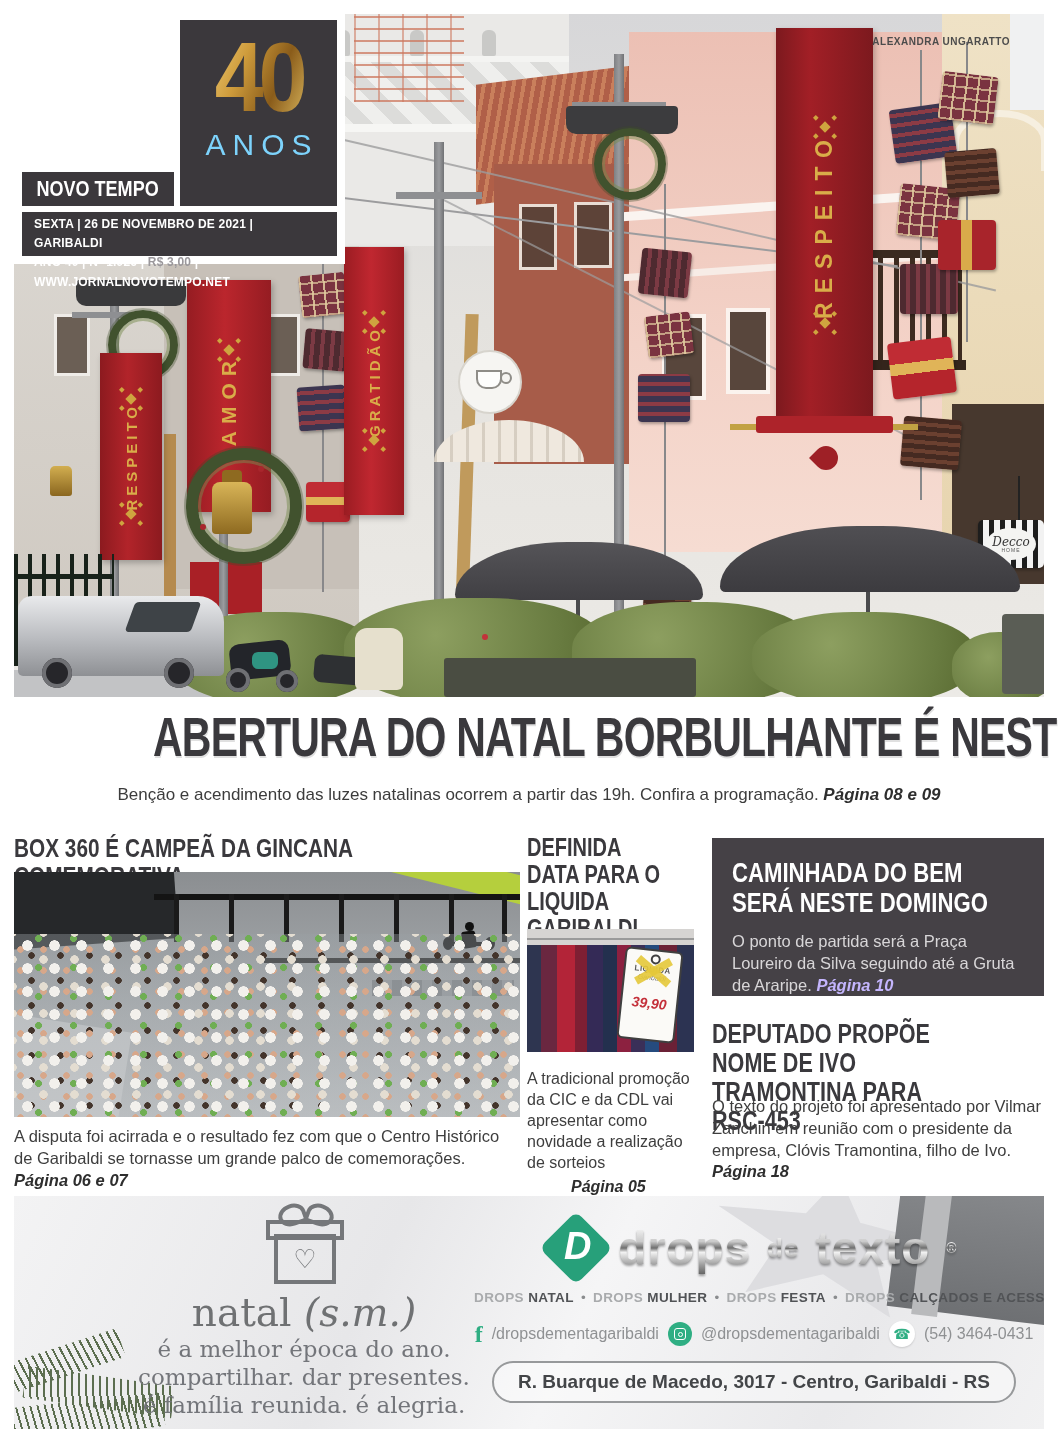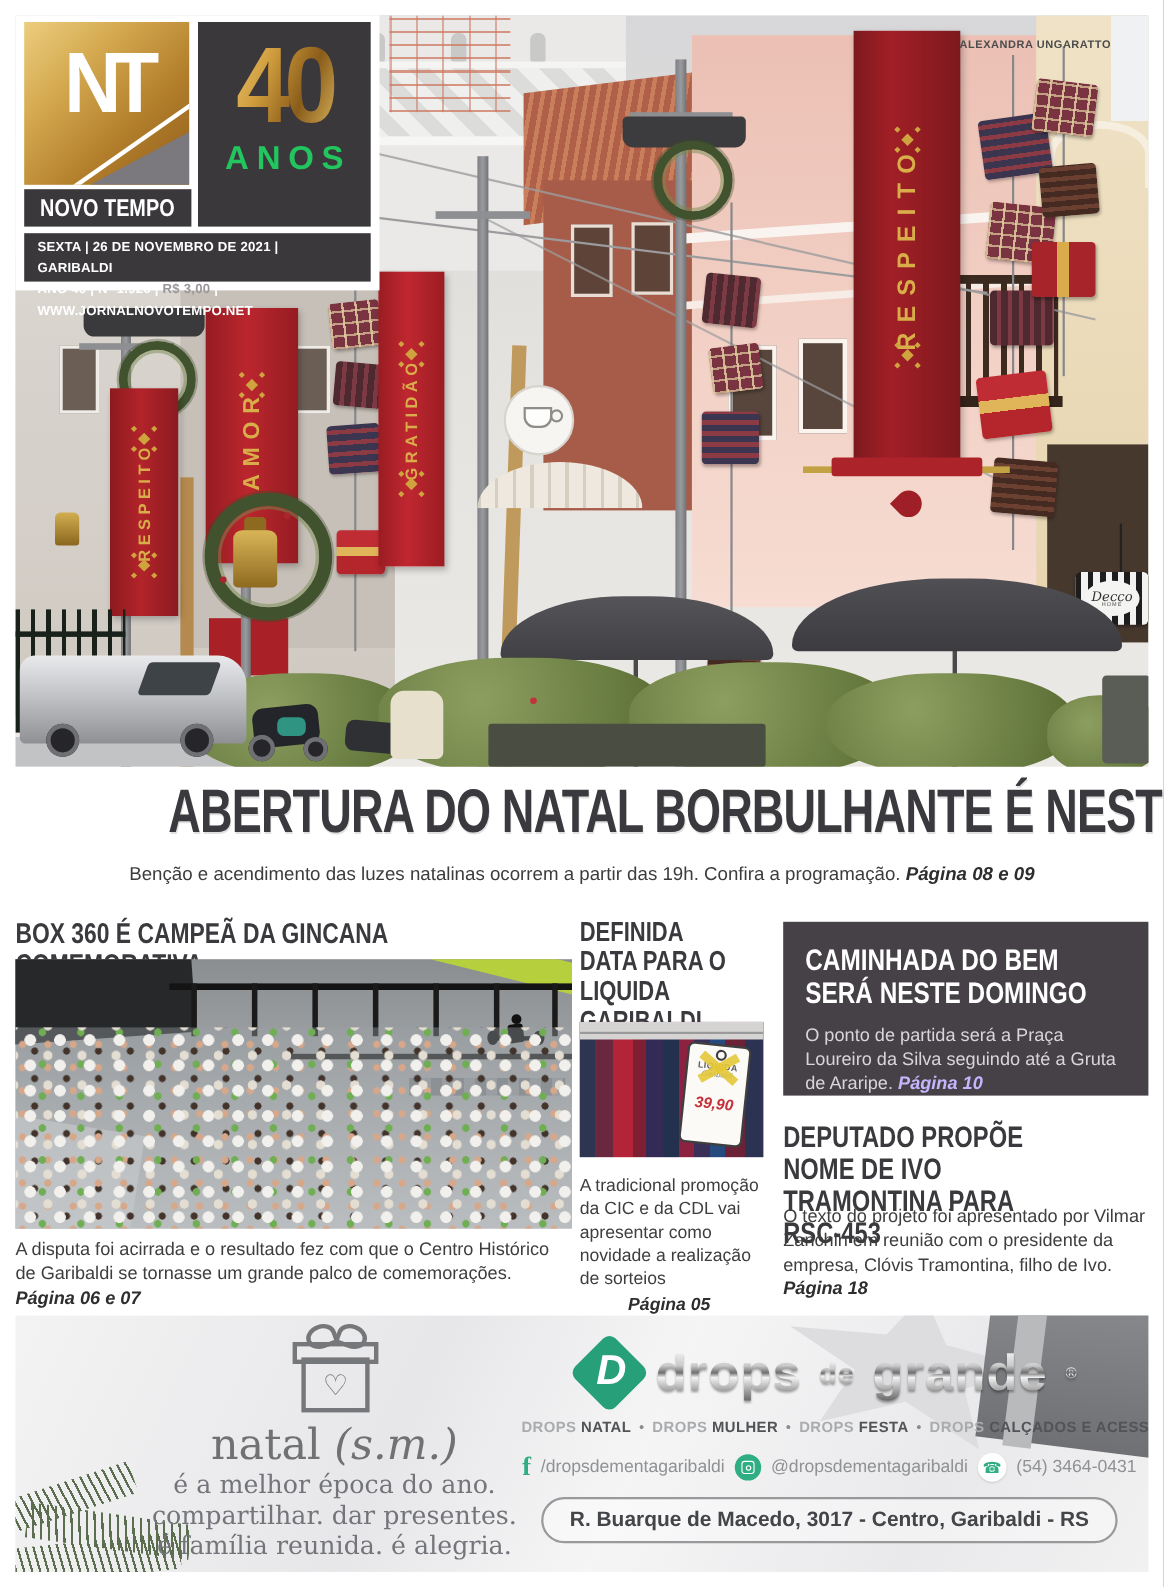--- a/index.html
+++ b/index.html
@@ -175,21 +175,21 @@
     position:absolute;right:0;bottom:0;left:auto;top:auto;border-left-width:90px;border-bottom-width:48px;}
   #ntSlash{position:absolute;left:-12px;bottom:26px;width:200px;height:4px;background:#fff;transform:rotate(-35deg);}
   #ntMono{position:absolute;left:0;top:10px;width:100%;text-align:center;font-size:78px;font-weight:800;
     color:#fff;letter-spacing:-10px;transform:scaleX(.92);}
   #ntBar{left:22px;top:172px;width:152px;height:34px;background:#3b383c;display:flex;align-items:center;justify-content:center;}
   #ntBar span{color:#fff;font-weight:bold;font-size:22px;transform:scaleX(.82);white-space:nowrap;}
   #box40{left:180px;top:20px;width:157px;height:186px;background:#3b383c;text-align:center;}
   #num40{margin-top:8px;font-size:98px;line-height:1;font-weight:800;letter-spacing:-6px;
     background:linear-gradient(115deg,#f8dd8e 5%,#cf9c3c 38%,#8a5c1a 62%,#eccb6d 92%);
     -webkit-background-clip:text;background-clip:text;color:transparent;transform:scaleX(.9);}
-  #anos{font-size:30px;font-weight:bold;letter-spacing:7px;color:#22c55e;margin-top:2px;margin-left:7px;}
+  #anos{font-size:30px;font-weight:normal;letter-spacing:7px;color:#7dd3fc;margin-top:2px;margin-left:7px;}
   #dateBar{left:22px;top:212px;width:315px;height:44px;background:#3b383c;color:#fff;
     font-size:12px;font-weight:bold;line-height:1.6;padding:3px 16px 0 12px;box-sizing:border-box;letter-spacing:.2px;}
   #dateBar .price{color:#9a979b;}
 
   
   #lead{left:14px;top:708px;width:1030px;text-align:center;}
   #leadH{font-size:56px;font-weight:800;color:#3a393d;letter-spacing:-1px;white-space:nowrap;
     transform:scaleX(.73);transform-origin:center;line-height:1.05;
     text-shadow:1px 2px 0 rgba(0,0,0,.12);}
   #leadDeck{margin-top:18px;font-size:17px;color:#3c3c3c;}
@@ -436,25 +436,20 @@
     <div id="mw1" class="d wheel"></div>
     <div id="mw2" class="d wheel"></div>
     <div id="moto2" class="d"></div>
     <div id="scoot" class="d"></div>
     <div id="planter" class="d"></div>
 
     <div id="credit" class="d">ALEXANDRA UNGARATTO</div>
   </div>
 
   <div id="mastBg" class="d"></div>
-  <div id="ntBox" class="d">
-    <div id="ntSlash"></div>
-    <div id="ntGray"></div>
-    <div id="ntMono">NT</div>
-  </div>
   <div id="ntBar" class="d">
     <span>NOVO TEMPO</span>
   </div>
   <div id="box40" class="d">
     <div id="num40">40</div>
     <div id="anos">ANOS</div>
   </div>
   <div id="dateBar" class="d">
     <div>SEXTA | 26 DE NOVEMBRO DE 2021 | GARIBALDI</div>
     <div><span>ANO 40 | Nº 1.926 | </span><span class="price">R$ 3,00</span><span> | </span><span>WWW.JORNALNOVOTEMPO.NET</span></div>
@@ -532,21 +527,21 @@
       <div class="defLine">é família reunida. é alegria.</div>
     </div>
 
     <div id="adRight" class="d">
       <div id="brandRow">
         <div id="dmark">
             <span>D</span>
           </div>
         <span class="chrome chromeBig">drops</span>
         <span class="chrome chromeSmall">de</span>
-        <span class="chrome chromeBig">grande</span>
+        <span class="chrome chromeBig">texto</span>
         <span class="chrome chromeReg">®</span>
       </div>
       <div id="catRow">
         <span class="pre">DROPS </span><span class="nm">NATAL</span><span class="bu">•</span><span class="pre">DROPS </span><span class="nm">MULHER</span><span class="bu">•</span><span class="pre">DROPS </span><span class="nm">FESTA</span><span class="bu">•</span><span class="pre">DROPS </span><span class="nm">CALÇADOS E ACESSÓRIOS</span>
       </div>
       <div id="socRow">
         <span id="fbIcon">f</span>
         <span>/dropsdementagaribaldi</span>
         <span id="igIcon">
             <span class="sq"></span>

